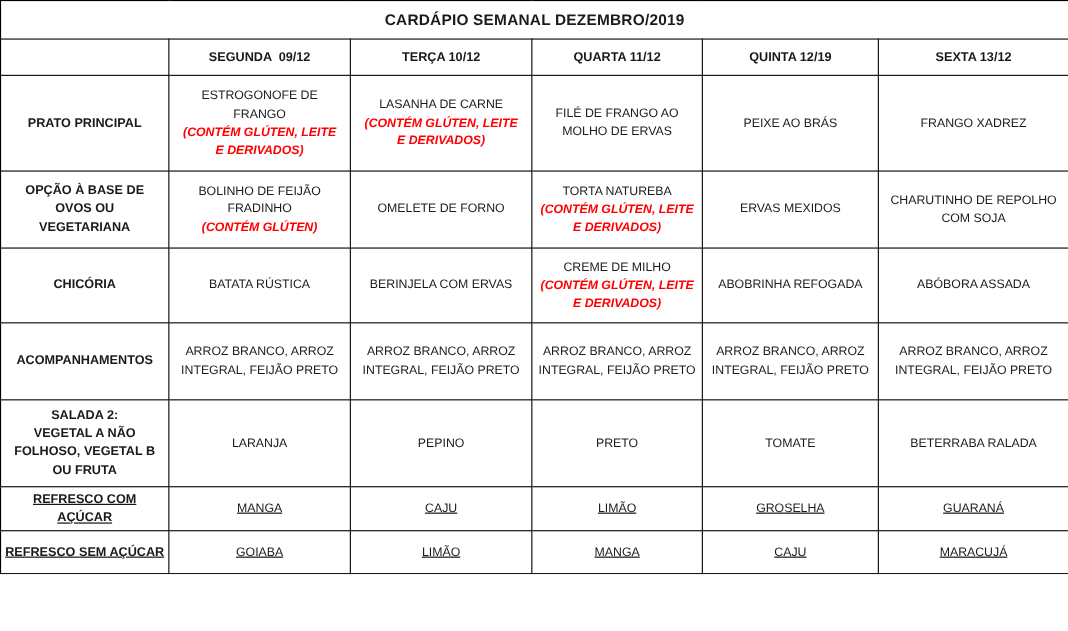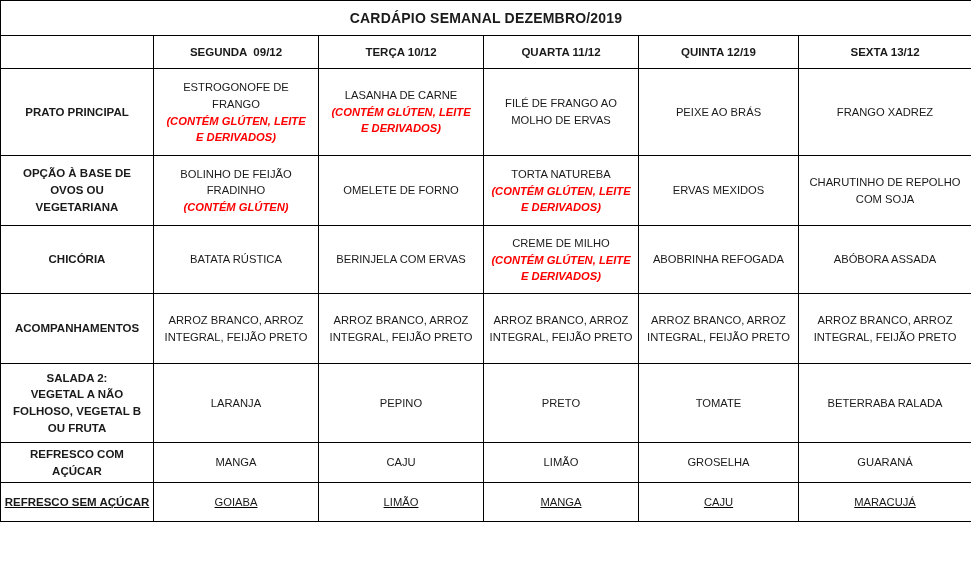--- a/index.html
+++ b/index.html
@@ -180,21 +180,21 @@
         <td>
           <div class="cell-text">PRETO</div>
         </td>
         <td>
           <div class="cell-text">TOMATE</div>
         </td>
         <td>
           <div class="cell-text">BETERRABA RALADA</div>
         </td>
       </tr>
-      <tr style="height: 40px;">
+      <tr style="height: 40px; text-decoration: underline;">
         <th class="label-cell">REFRESCO COM
 AÇÚCAR</th>
         <td>
           <div class="cell-text">MANGA</div>
         </td>
         <td>
           <div class="cell-text">CAJU</div>
         </td>
         <td>
           <div class="cell-text">LIMÃO</div>

